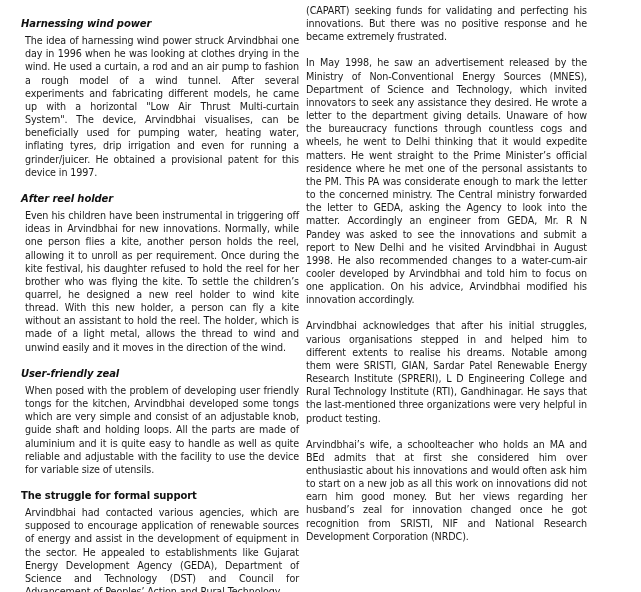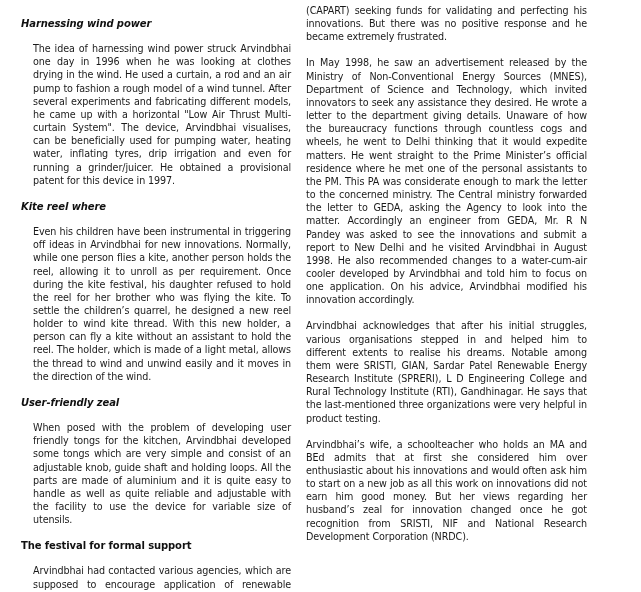--- a/index.html
+++ b/index.html
@@ -12,41 +12,41 @@
   }
   .col { position: absolute; top: 17px; }
   .col.left { left: 21px; width: 282px; }
   .col.right { left: 306px; width: 281px; top: 4px; }
   .sec { margin: 0 0 13px 0; }
   h2 {
     margin: 0; font-size: 10px; line-height: 13.15px; font-weight: bold;
     color: #111;
   }
   h2.it { font-style: italic; }
-  p { margin: 12px; text-align: justify; }
+  p { margin: 4px; text-align: justify; }
 </style>
 </head>
 <body>
 
 <div class="page">
   <div class="col left">
     <div class="sec">
       <h2 class="it">Harnessing wind power</h2>
       <p>The idea of harnessing wind power struck Arvindbhai one day in 1996 when he was looking at clothes drying in the wind. He used a curtain, a rod and an air pump to fashion a rough model of a wind tunnel. After several experiments and fabricating different models, he came up with a horizontal "Low Air Thrust Multi-curtain System". The device, Arvindbhai visualises, can be beneficially used for pumping water, heating water, inflating tyres, drip irrigation and even for running a grinder/juicer. He obtained a provisional patent for this device in 1997.</p>
     </div>
     <div class="sec">
-      <h2 class="it">Kite reel where</h2>
+      <h2 class="it">After reel holder</h2>
       <p>Even his children have been instrumental in triggering off ideas in Arvindbhai for new innovations.  Normally, while one person flies a kite, another person holds the reel, allowing it to unroll as per requirement. Once during the kite festival, his daughter refused to hold the reel for her brother who was flying the kite. To settle the children’s quarrel, he designed a new reel holder to wind kite thread. With this new holder, a person can fly a kite without an assistant to hold the reel. The holder, which is made of a light metal, allows the thread to wind and unwind easily and it moves in the direction of the wind.</p>
     </div>
     <div class="sec">
       <h2 class="it">User-friendly  zeal</h2>
       <p>When posed with the problem of developing user friendly tongs for the kitchen, Arvindbhai developed some tongs which are very simple and consist of an adjustable knob, guide shaft and holding loops. All the parts are made of aluminium and it is quite easy to handle as well as quite reliable and adjustable with the facility to use the device for variable size of utensils.</p>
     </div>
     <div class="sec">
-      <h2>The festival for formal support</h2>
+      <h2>The struggle for formal support</h2>
       <p>Arvindbhai had contacted various agencies, which are supposed to encourage application of renewable sources of energy and assist in the development of equipment in the sector. He appealed to establishments like Gujarat Energy Development Agency (GEDA), Department of Science and Technology (DST) and Council for Advancement of Peoples’ Action and Rural Technology</p>
     </div>
   </div>
 
   <div class="col right">
     <p class="sec">(CAPART) seeking funds for validating and perfecting his innovations. But there was no positive response and he became extremely frustrated.</p>
     <p class="sec">In May 1998, he saw an advertisement released by the Ministry of Non-Conventional Energy Sources (MNES), Department of Science and Technology, which invited innovators to seek any assistance they desired. He wrote a letter to the department giving details. Unaware of how the bureaucracy functions through countless cogs and wheels, he went to Delhi thinking that it would expedite matters. He went straight to the Prime Minister’s official residence where he met one of the personal assistants to the PM. This PA was considerate enough to mark the letter to the concerned ministry. The Central ministry forwarded the letter to GEDA, asking the Agency to look into the matter. Accordingly an engineer from GEDA, Mr. R N Pandey was asked to see the innovations and submit a report to New Delhi and he visited Arvindbhai in August 1998. He also recommended changes to a water-cum-air cooler developed by Arvindbhai and told him to focus on one application. On his advice, Arvindbhai modified his innovation accordingly.</p>
     <p class="sec">Arvindbhai acknowledges that after his initial struggles, various organisations stepped in and helped him to different extents to realise his dreams. Notable among them were SRISTI, GIAN, Sardar Patel Renewable Energy Research Institute (SPRERI), L D Engineering College and Rural Technology Institute (RTI), Gandhinagar. He says that the last-mentioned three organizations were very helpful in product testing.</p>
     <p class="sec">Arvindbhai’s wife, a schoolteacher who holds an MA and BEd admits that at first she considered him over enthusiastic about his innovations and would often ask him to start on a new job as all this work on innovations did not earn him good money. But her views regarding her husband’s zeal for innovation changed once he got recognition from SRISTI, NIF and National Research Development Corporation (NRDC).</p>
   </div>

